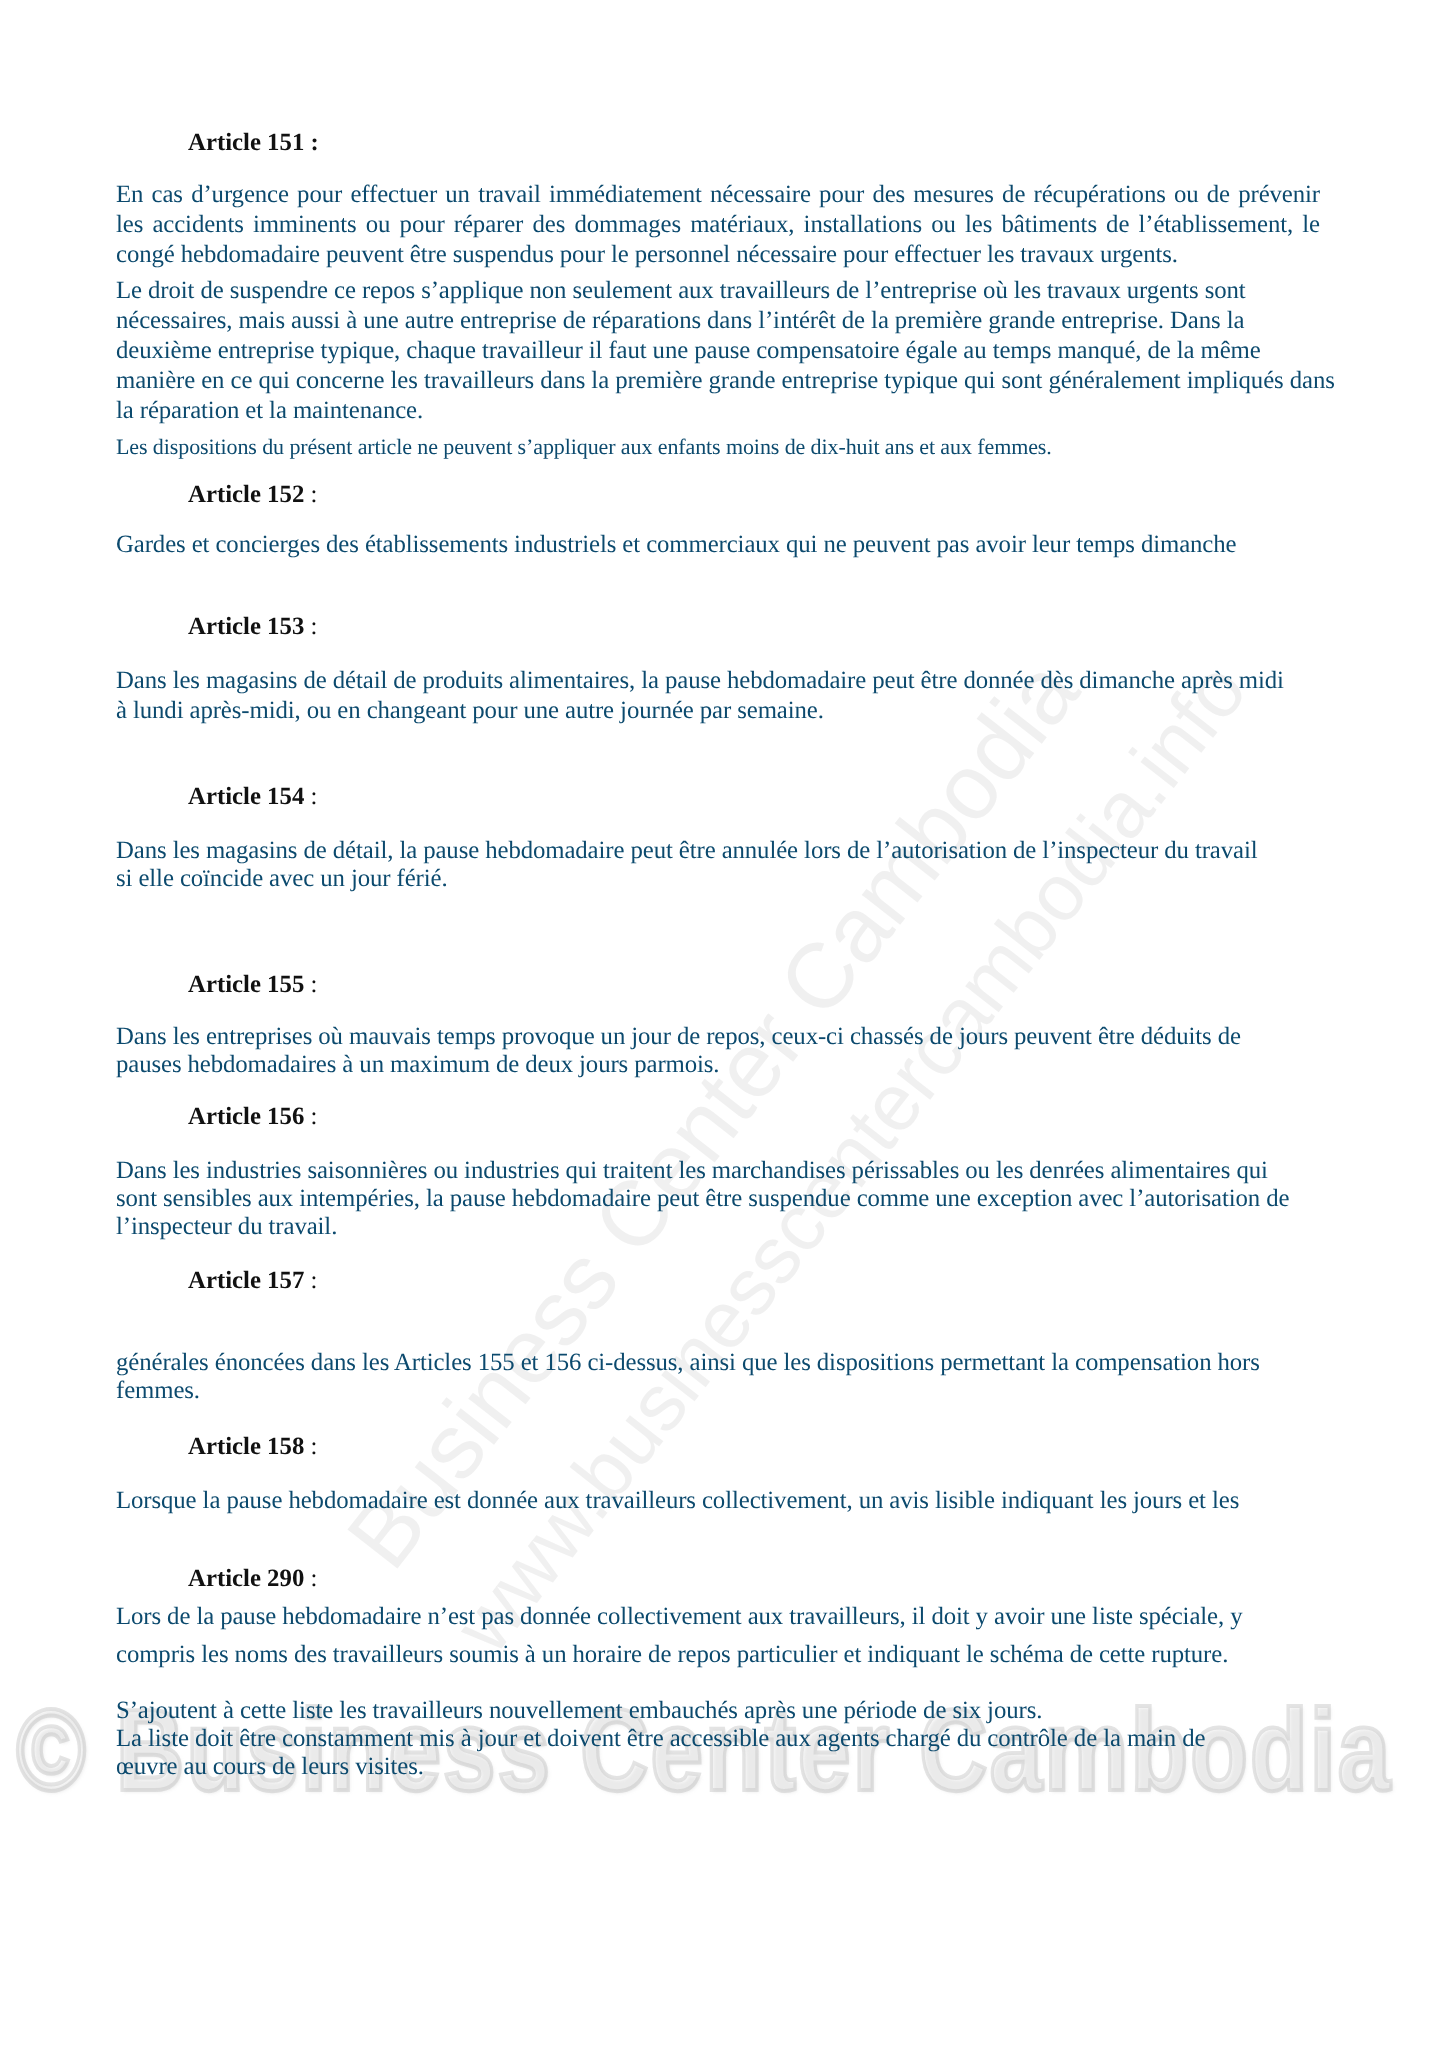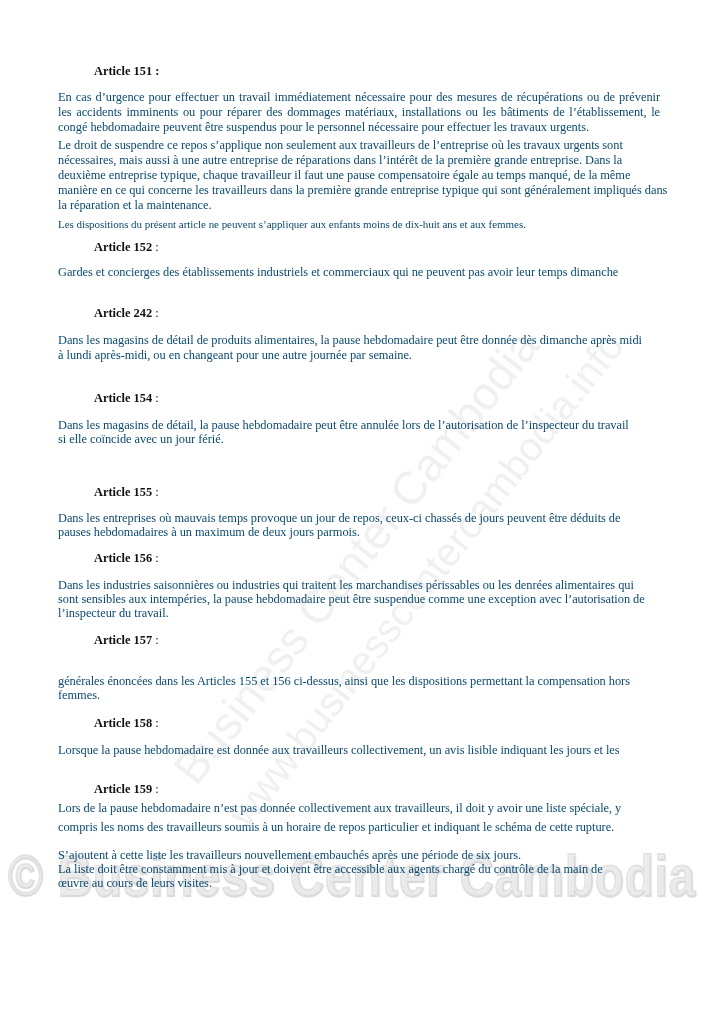--- a/index.html
+++ b/index.html
@@ -116,21 +116,21 @@
   <div class="line" style="top:198px">la réparation et la maintenance.</div>
 
   <div class="line small" style="top:217px">Les dispositions du présent article ne peuvent s’appliquer aux enfants moins de dix-huit ans et aux femmes.</div>
 
   <div class="heading" style="top:240px">
     <b>Article 152</b><span class="colon"> :</span>
   </div>
   <div class="line" style="top:265px">Gardes et concierges des établissements industriels et commerciaux qui ne peuvent pas avoir leur temps dimanche</div>
 
   <div class="heading" style="top:306px">
-    <b>Article 242</b><span class="colon"> :</span>
+    <b>Article 153</b><span class="colon"> :</span>
   </div>
   <div class="line" style="top:348px">à lundi après-midi, ou en changeant pour une autre journée par semaine.</div>
   <div class="line" style="top:333px">Dans les magasins de détail de produits alimentaires, la pause hebdomadaire peut être donnée dès dimanche après midi</div>
 
   <div class="heading" style="top:391px">
     <b>Article 154</b><span class="colon"> :</span>
   </div>
   <div class="line" style="top:418px">Dans les magasins de détail, la pause hebdomadaire peut être annulée lors de l’autorisation de l’inspecteur du travail</div>
   <div class="line" style="top:432px">si elle coïncide avec un jour férié.</div>
 
@@ -152,21 +152,21 @@
   </div>
   <div class="line" style="top:674px">générales énoncées dans les Articles 155 et 156 ci-dessus, ainsi que les dispositions permettant la compensation hors</div>
   <div class="line" style="top:688px">femmes.</div>
 
   <div class="heading" style="top:716px">
     <b>Article 158</b><span class="colon"> :</span>
   </div>
   <div class="line" style="top:743px">Lorsque la pause hebdomadaire est donnée aux travailleurs collectivement, un avis lisible indiquant les jours et les</div>
 
   <div class="heading" style="top:782px">
-    <b>Article 159</b><span class="colon"> :</span>
+    <b>Article 290</b><span class="colon"> :</span>
   </div>
   <div class="line" style="top:820px">compris les noms des travailleurs soumis à un horaire de repos particulier et indiquant le schéma de cette rupture.</div>
   <div class="line" style="top:801px">Lors de la pause hebdomadaire n’est pas donnée collectivement aux travailleurs, il doit y avoir une liste spéciale, y</div>
 
   <div class="line" style="top:848px">S’ajoutent à cette liste les travailleurs nouvellement embauchés après une période de six jours.</div>
   <div class="line" style="top:862px">La liste doit être constamment mis à jour et doivent être accessible aux agents chargé du contrôle de la main de</div>
   <div class="line" style="top:876px">œuvre au cours de leurs visites.</div>
 
 </div>
 

